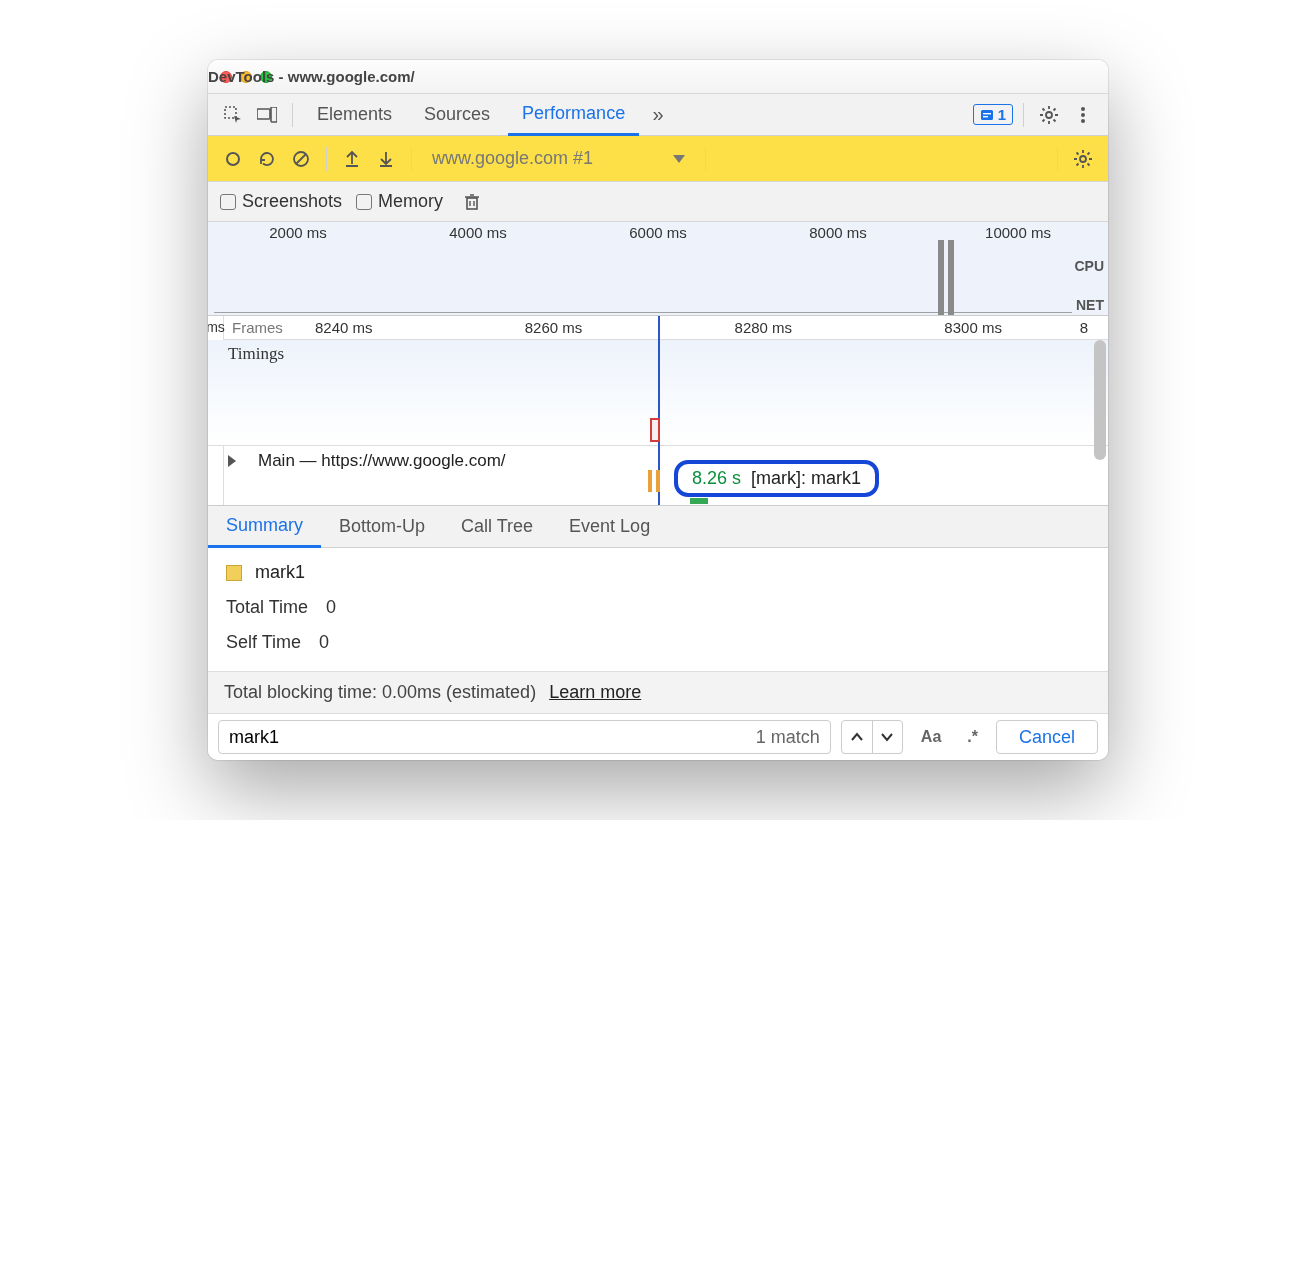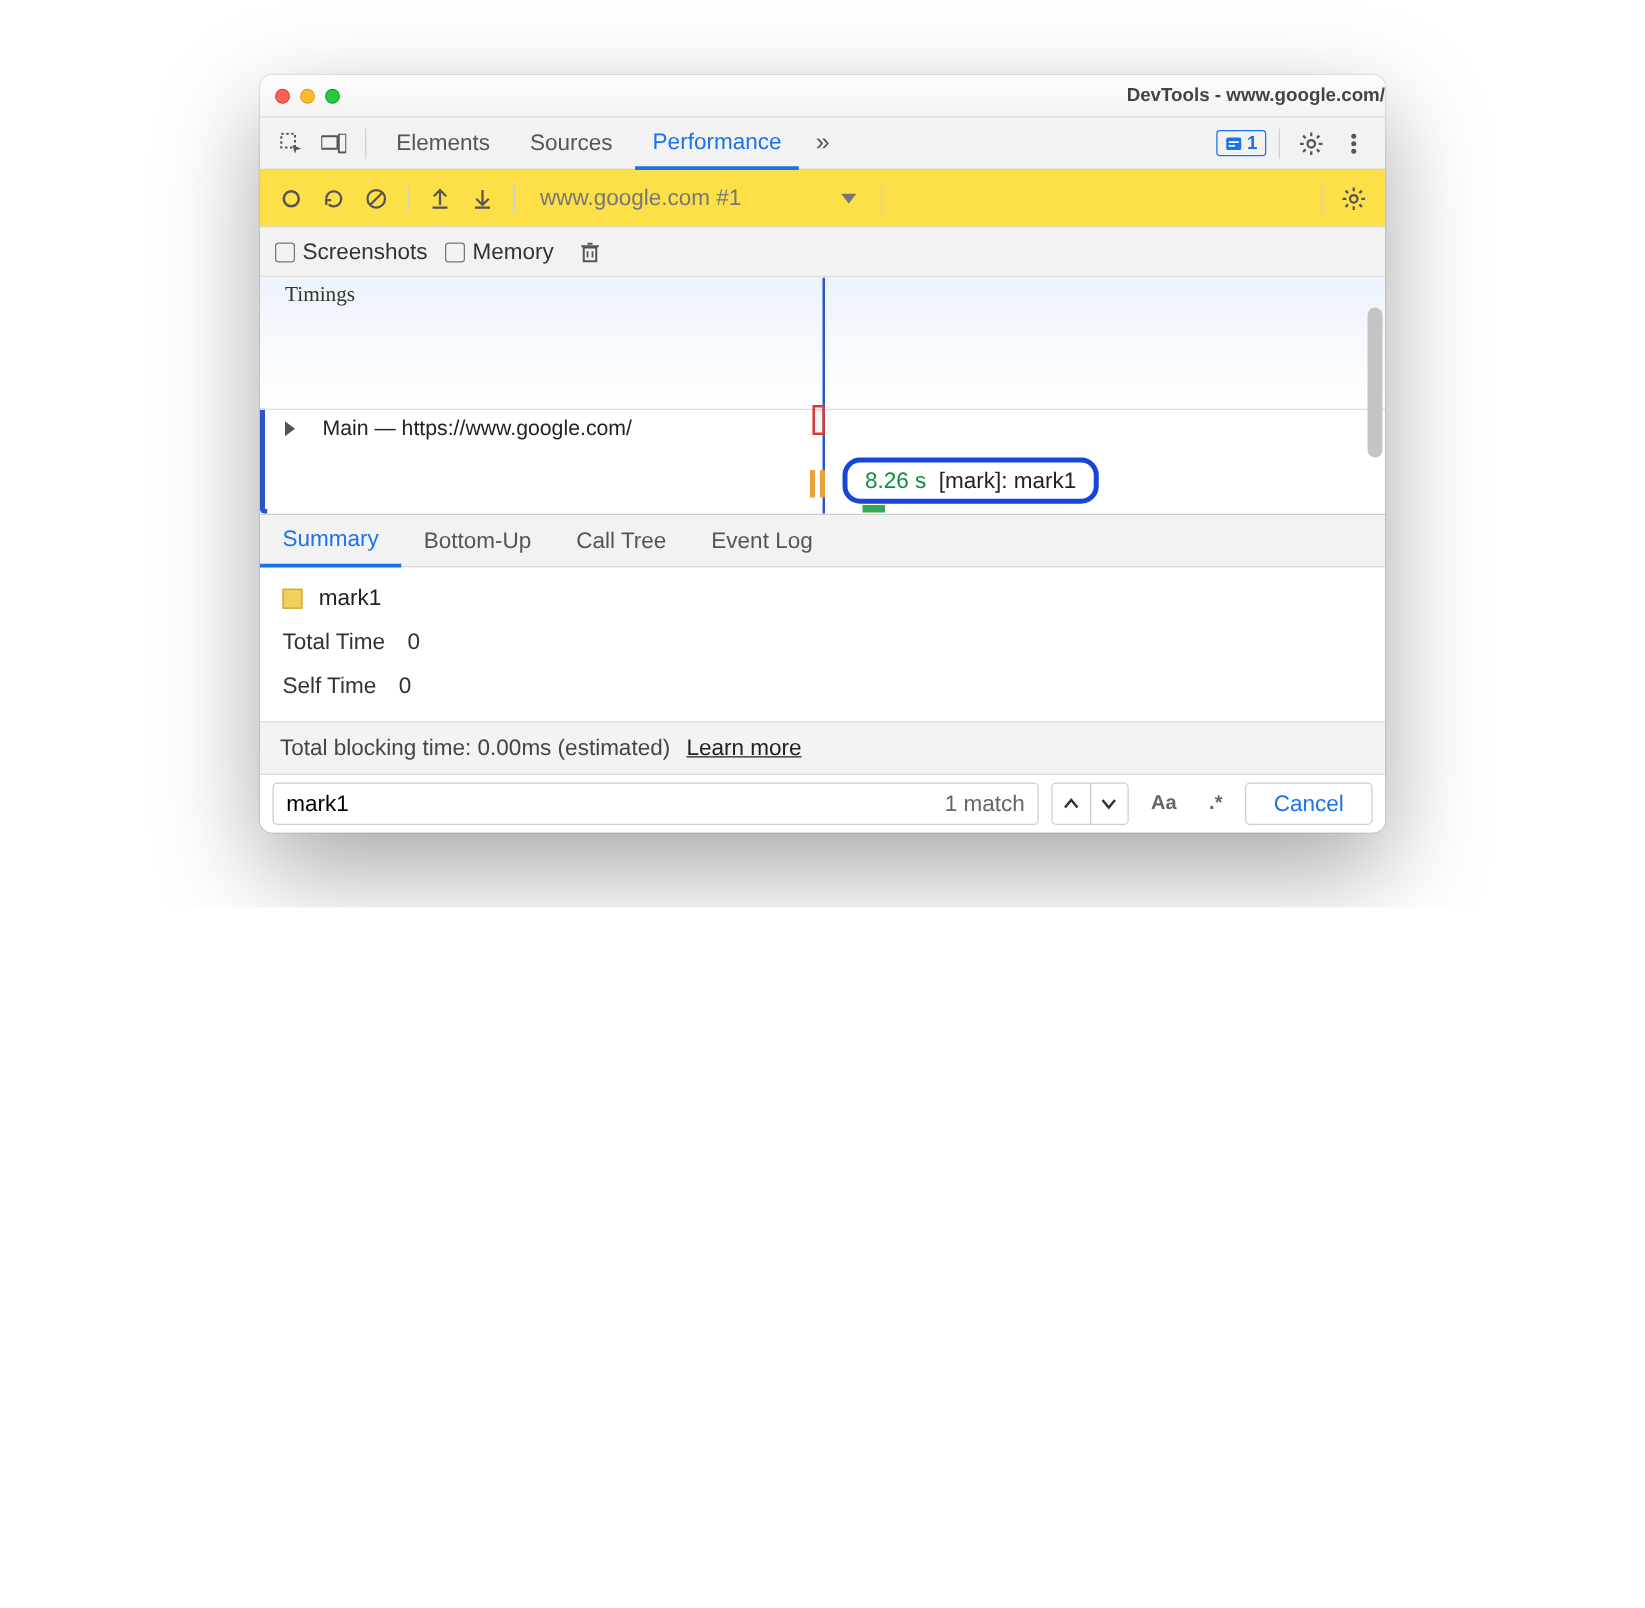--- a/index.html
+++ b/index.html
@@ -26,21 +26,21 @@
     align-items: center;
     padding: 0 12px;
     position: relative;
   }
   .traffic { display:flex; gap:8px; }
   .dot { width:12px; height:12px; border-radius:50%; }
   .dot.red{background:#ff5f57;border:1px solid #e1443a;}
   .dot.yellow{background:#ffbd2e;border:1px solid #dea023;}
   .dot.green{background:#28c840;border:1px solid #13a82b;}
   .title {
-    position:absolute; left:0; right:0; text-align:right;
+    position:absolute; left:0; right:0; text-align:left;
     font-size:15px; font-weight:600; color:#444;
   }
   .tabbar {
     display:flex; align-items:center;
     height:42px; padding:0 10px;
     border-bottom:1px solid #d0d0d0;
     background:#f2f2f2;
     gap:4px;
   }
   .tabbar .icon-btn, .toolbar .icon-btn, .opts .icon-btn {
@@ -250,23 +250,45 @@
       <svg width="16" height="18" viewBox="0 0 16 18">
           <rect x="3" y="5" width="10" height="11" fill="none" stroke="#555" stroke-width="1.6"></rect>
           <line x1="1" y1="4" x2="15" y2="4" stroke="#555" stroke-width="1.6"></line>
           <line x1="6" y1="2" x2="10" y2="2" stroke="#555" stroke-width="1.6"></line>
           <line x1="6" y1="8" x2="6" y2="13" stroke="#555" stroke-width="1.4"></line>
           <line x1="10" y1="8" x2="10" y2="13" stroke="#555" stroke-width="1.4"></line>
         </svg>
     </div>
   </div>
 
+  <div class="overview">
+    <div class="ov-ticks">
+      <span>2000 ms</span>
+      <span>4000 ms</span>
+      <span>6000 ms</span>
+      <span>8000 ms</span>
+      <span>10000 ms</span>
+    </div>
+    <div class="ov-line"></div>
+    <div class="ov-sel"></div>
+    <div class="ov-label-cpu">CPU</div>
+    <div class="ov-label-net">NET</div>
+  </div>
 
   <div class="timeline">
     <div class="tl-blue-bracket"></div>
+    <div class="tl-ruler">
+      <div class="tl-ms">ms</div>
+      <span class="frames" style="margin-left:18px;">Frames</span>
+      <span class="tick" style="margin-left:-50px;">8240 ms</span>
+      <span class="tick">8260 ms</span>
+      <span class="tick">8280 ms</span>
+      <span class="tick">8300 ms</span>
+      <span class="tick" style="flex:0 0 30px;text-align:right;padding-right:20px;">8</span>
+    </div>
     <div class="tl-timings-row">
       <span>Timings</span>
     </div>
     <div class="tl-main-row">
       <span class="tri-right"></span>
       <span>Main — https://www.google.com/</span>
     </div>
     <div class="tl-vline"></div>
     <div class="tl-red"></div>
     <div class="tl-orange"></div>

